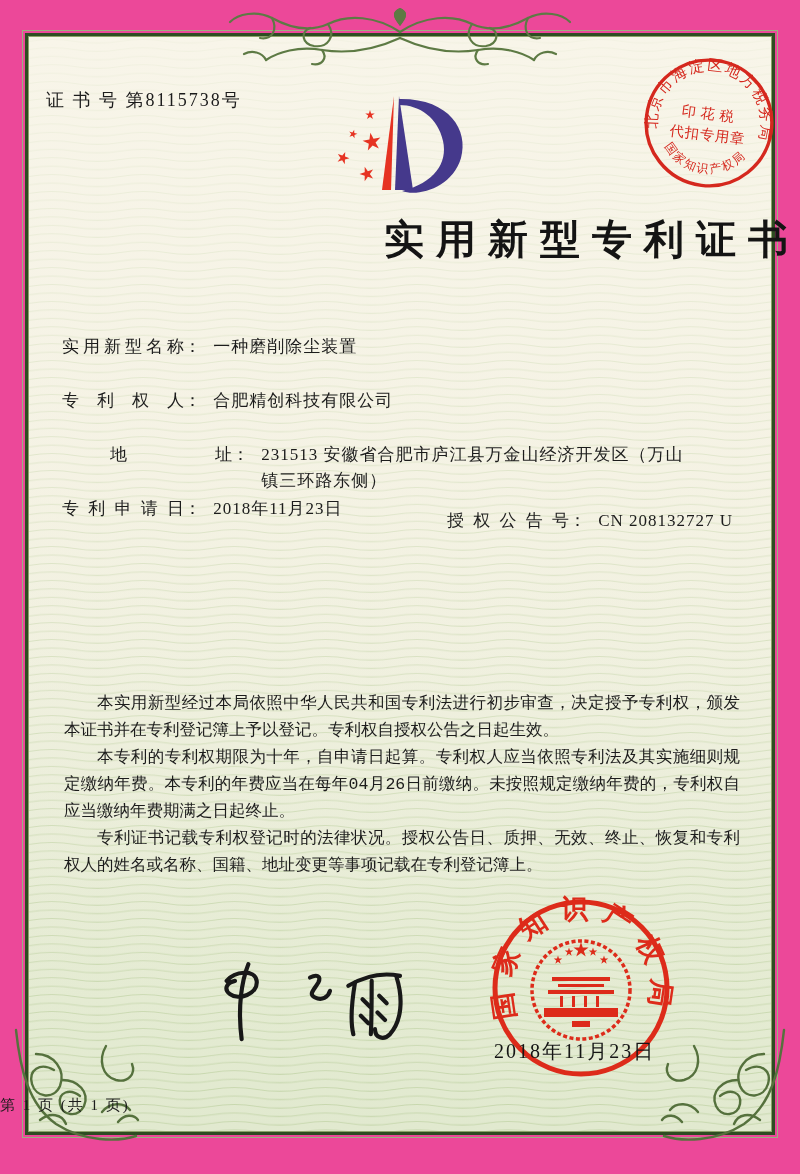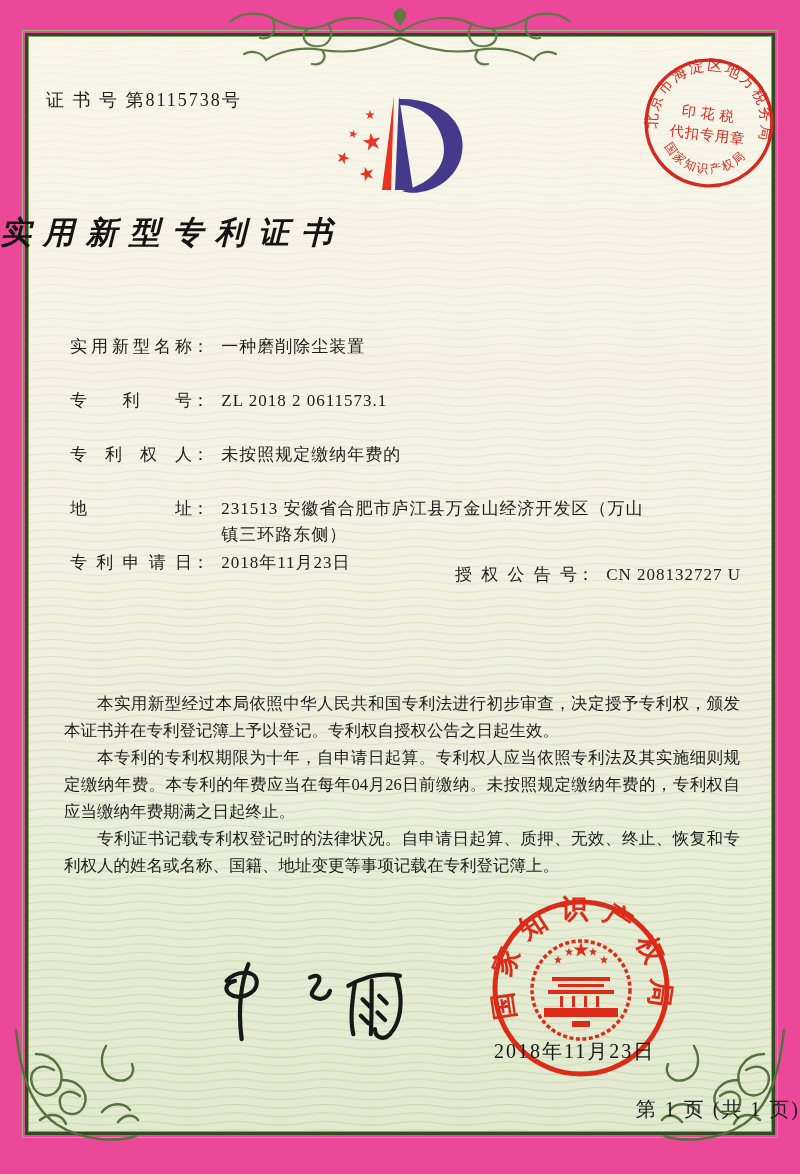--- a/index.html
+++ b/index.html
@@ -15,38 +15,38 @@
   .f3{position:absolute;inset:0;border:1px solid #8ba269;overflow:hidden;
       background:linear-gradient(180deg,#f8f5e9 0%,#f4f2e3 40%,#ebeeda 68%,#e4ebd2 88%,#e1e9cf 100%);}
   .waves{position:absolute;inset:0;width:100%;height:100%;}
   
   .orn{position:absolute;z-index:3;pointer-events:none;}
   
   .content{position:absolute;inset:0;z-index:4;}
   .cert-no{position:absolute;left:46px;top:88px;font-size:18px;letter-spacing:2px;}
   .logo{position:absolute;left:330px;top:85px;}
   .seal-small{position:absolute;left:640px;top:54px;transform:rotate(7deg);}
-  .title{position:absolute;left:0;right:0;top:212px;text-align:left;
-         font-size:31px;font-weight:bold;letter-spacing:12px;color:#141414;font-style:italic;}
-  .fields{position:absolute;left:70px;top:334px;width:662px;font-size:17px;line-height:26px;}
+  .title{position:absolute;left:0;right:0;top:212px;text-align:right;
+         font-size:40px;font-weight:bold;letter-spacing:12px;color:#141414;}
+  .fields{position:absolute;left:62px;top:334px;width:662px;font-size:17px;line-height:26px;}
   .frow{margin-bottom:28px;white-space:nowrap;}
-  .frow.addr-row{margin-bottom:2px;white-space:normal;}
+  .frow.addr-row{margin-bottom:2px;white-space:normal;margin-left:48px;}
   .flabel{display:inline-block;width:122px;text-align:justify;text-align-last:justify;vertical-align:top;}
   .fcolon{display:inline-block;vertical-align:top;}
   .fvalue{display:inline-block;margin-left:8px;vertical-align:top;letter-spacing:1px;}
   .fvalue.addr{width:424px;white-space:normal;}
   .pair2{display:inline-block;margin-left:100px;margin-top:12px;}
   .paras{position:absolute;left:64px;top:690px;width:676px;font-size:16.5px;line-height:27px;
          text-align:justify;}
-  .paras p{margin:0;text-indent:2em;}
+  .paras p{margin:0;text-indent:2em;font-family:Liberation Mono, monospace;}
   .officer{position:absolute;left:85px;top:972px;font-size:18px;line-height:40px;letter-spacing:3px;}
   .signature{position:absolute;left:210px;top:945px;}
   .seal-main{position:absolute;left:486px;top:893px;}
   .seal-date{position:absolute;left:494px;top:1038px;font-size:20px;letter-spacing:2px;color:#151515;z-index:6;}
-  .footer{position:absolute;left:0;right:0;top:1096px;text-align:right;font-size:20px;letter-spacing:2px;}
+  .footer{position:absolute;left:0;right:0;top:1096px;text-align:left;font-size:15px;letter-spacing:2px;}
   text{font-family:"Liberation Serif","DejaVu Serif",serif;}
 </style>
 </head>
 <body>
 
 <div class="page">
 
   <div class="f1">
     <div class="f2">
       <div class="f3">
@@ -132,47 +132,43 @@
     </svg>
 
     <div class="title">实用新型专利证书</div>
 
     <div class="fields">
       <div class="frow">
         <span class="flabel">实用新型名称</span><span class="fcolon">：</span>
         <span class="fvalue">一种磨削除尘装置</span>
       </div>
       <div class="frow">
-        <span class="flabel">专利号</span><span class="fcolon">：</span>
-        <span class="fvalue">ZL 2018 2 0611573.1</span>
-      </div>
-      <div class="frow">
         <span class="flabel">专利权人</span><span class="fcolon">：</span>
-        <span class="fvalue">未按照规定缴纳年费的</span>
+        <span class="fvalue">合肥精创科技有限公司</span>
       </div>
       <div class="frow addr-row">
         <span class="flabel">地址</span><span class="fcolon">：</span>
         <span class="fvalue addr">231513 安徽省合肥市庐江县万金山经济开发区（万山镇三环路东侧）</span>
       </div>
       <div class="frow">
         <span>
           <span class="flabel">专利申请日</span><span class="fcolon">：</span>
           <span class="fvalue">2018年11月23日</span>
         </span>
         <span class="pair2">
           <span class="flabel">授权公告号</span><span class="fcolon">：</span>
           <span class="fvalue">CN 208132727 U</span>
         </span>
       </div>
     </div>
 
     <div class="paras">
       <p>本实用新型经过本局依照中华人民共和国专利法进行初步审查，决定授予专利权，颁发本证书并在专利登记簿上予以登记。专利权自授权公告之日起生效。</p>
       <p>本专利的专利权期限为十年，自申请日起算。专利权人应当依照专利法及其实施细则规定缴纳年费。本专利的年费应当在每年04月26日前缴纳。未按照规定缴纳年费的，专利权自应当缴纳年费期满之日起终止。</p>
-      <p>专利证书记载专利权登记时的法律状况。自申请日起算、质押、无效、终止、恢复和专利权人的姓名或名称、国籍、地址变更等事项记载在专利登记簿上。</p>
+      <p>专利证书记载专利权登记时的法律状况。授权公告日、质押、无效、终止、恢复和专利权人的姓名或名称、国籍、地址变更等事项记载在专利登记簿上。</p>
     </div>
 
 
     <svg class="signature" width="200" height="115" viewBox="0 0 240 120">
       <g stroke="#181818" fill="none" stroke-width="5" stroke-linecap="round">
         <path d="M46,14 C38,34 33,66 38,104"></path>
         <path d="M20,34 C30,22 54,20 56,34 C58,50 34,58 24,50 C16,44 20,36 30,34"></path>
         <path d="M120,30 C128,26 134,28 130,36 C124,46 118,50 126,54 C134,58 142,54 144,46"></path>
         <path d="M166,40 C186,28 208,24 228,28"></path>
         <path d="M174,36 C170,60 168,82 172,98"></path>

